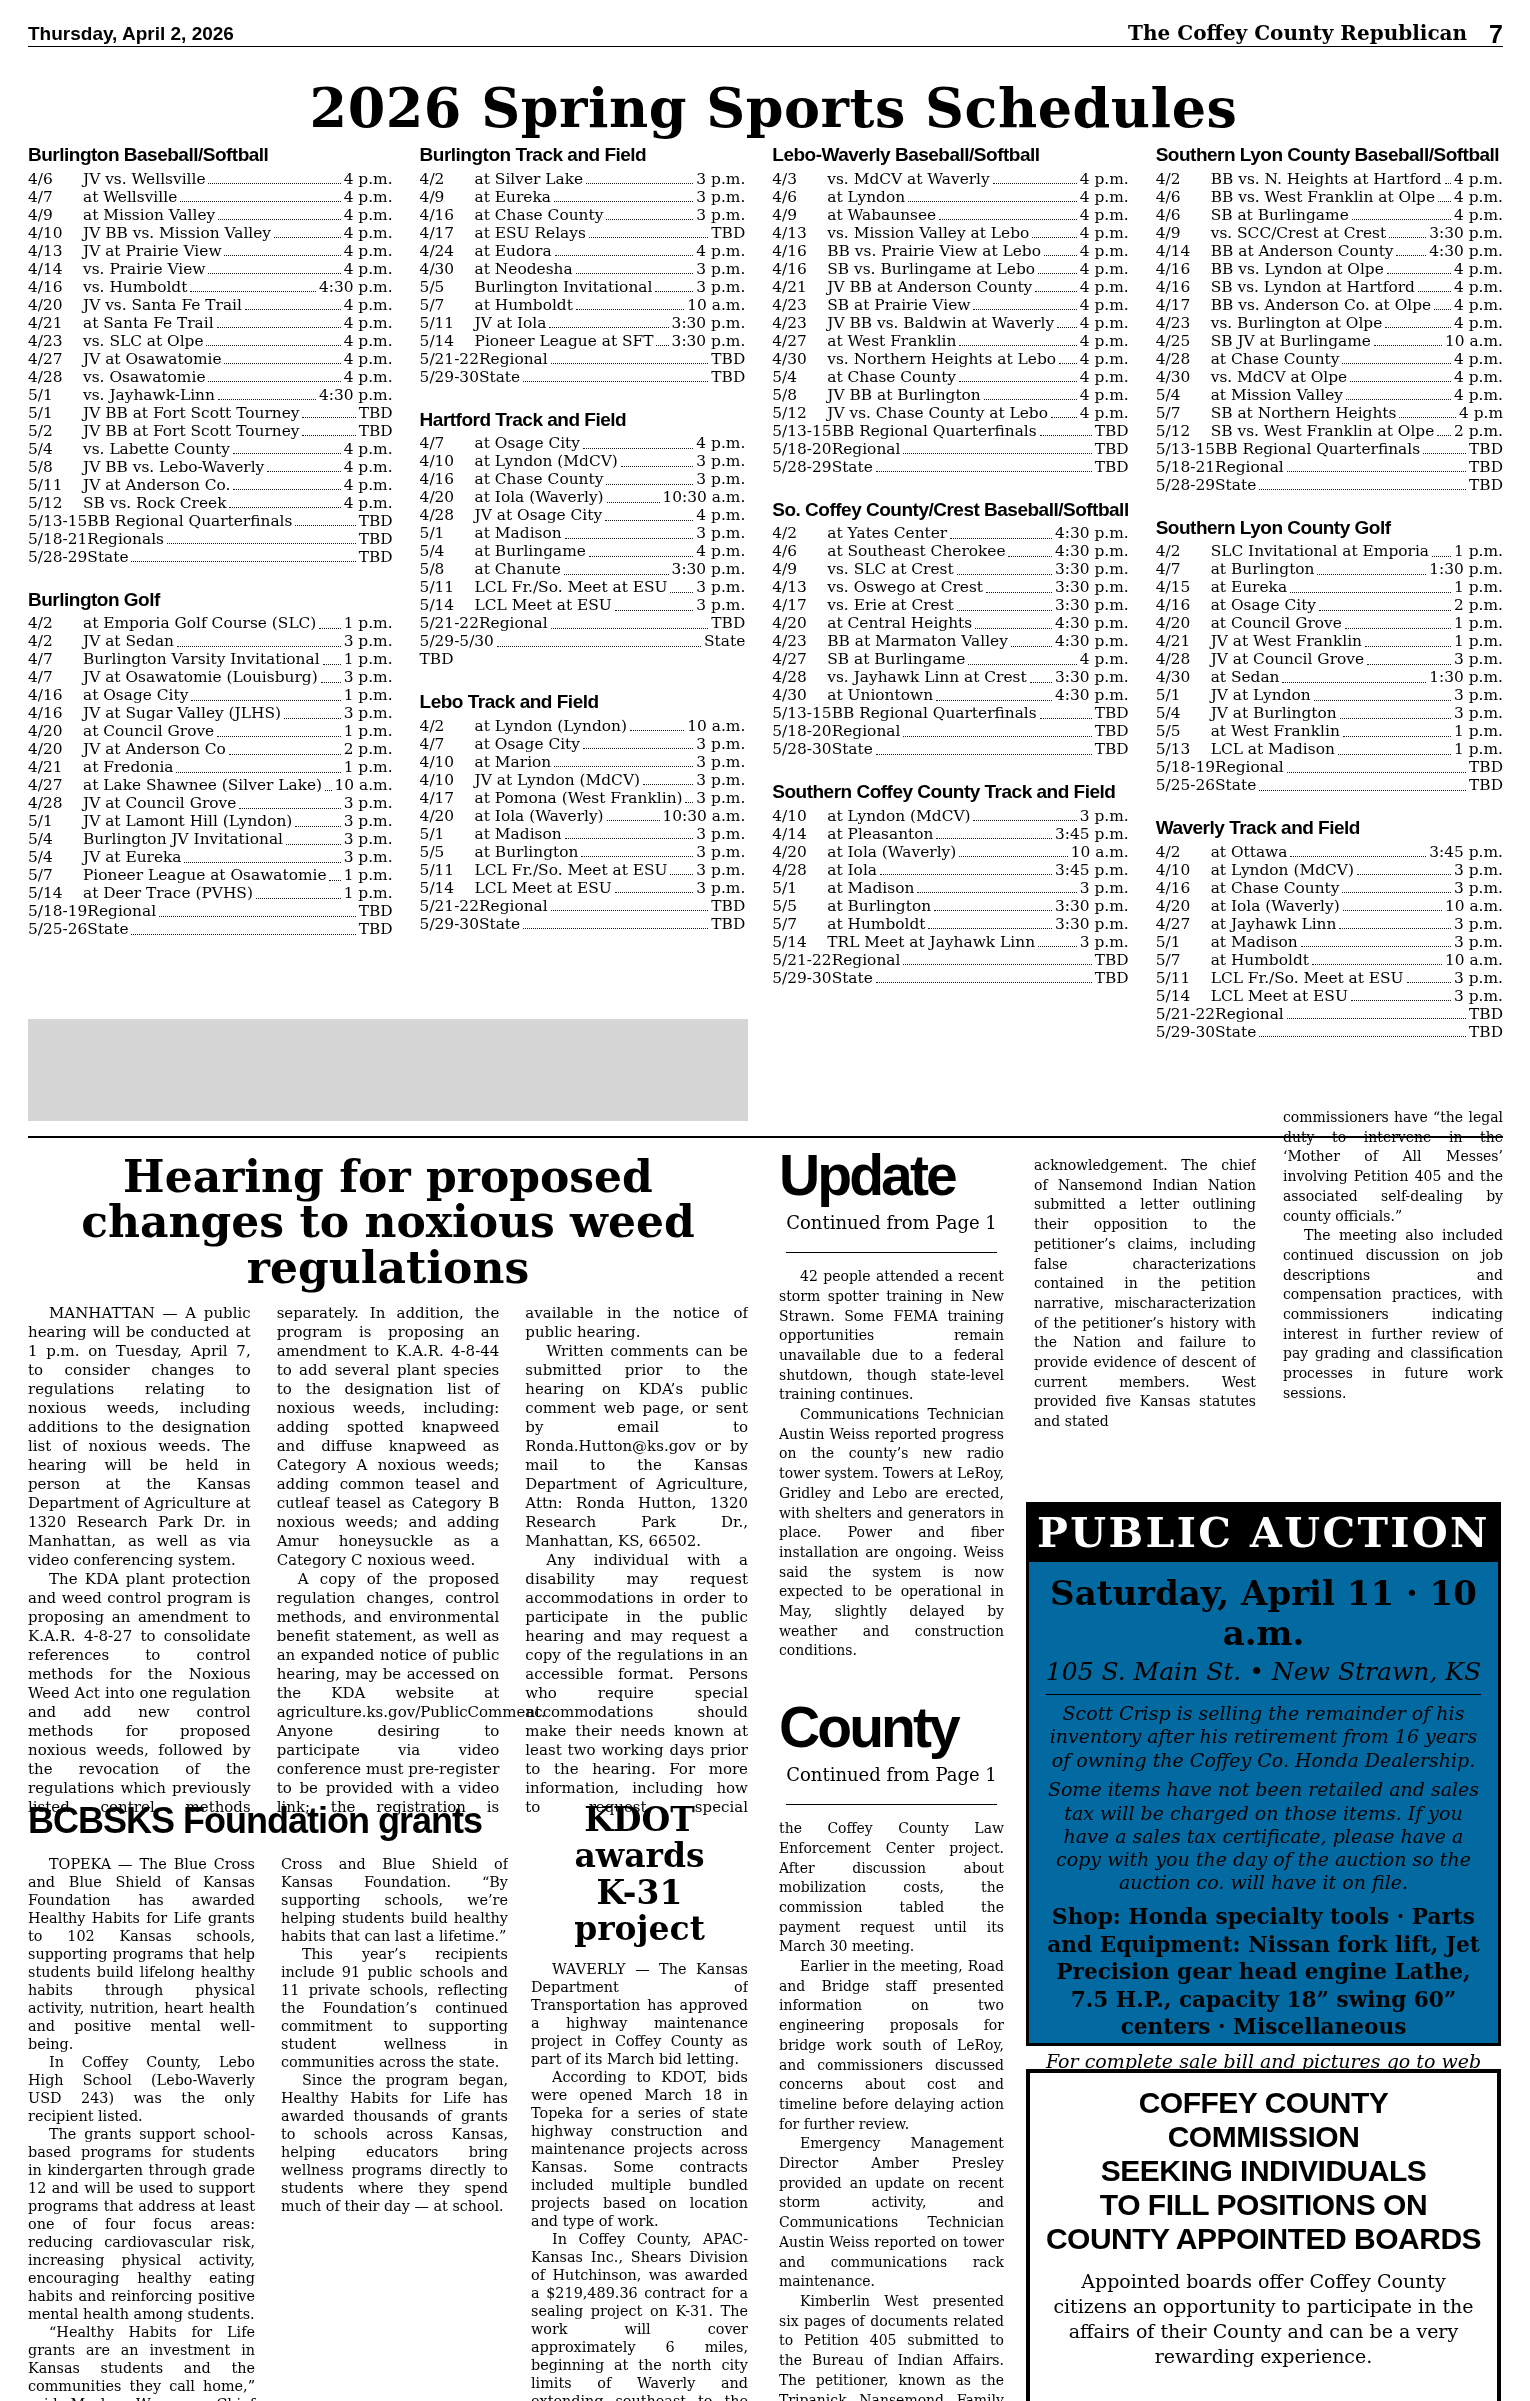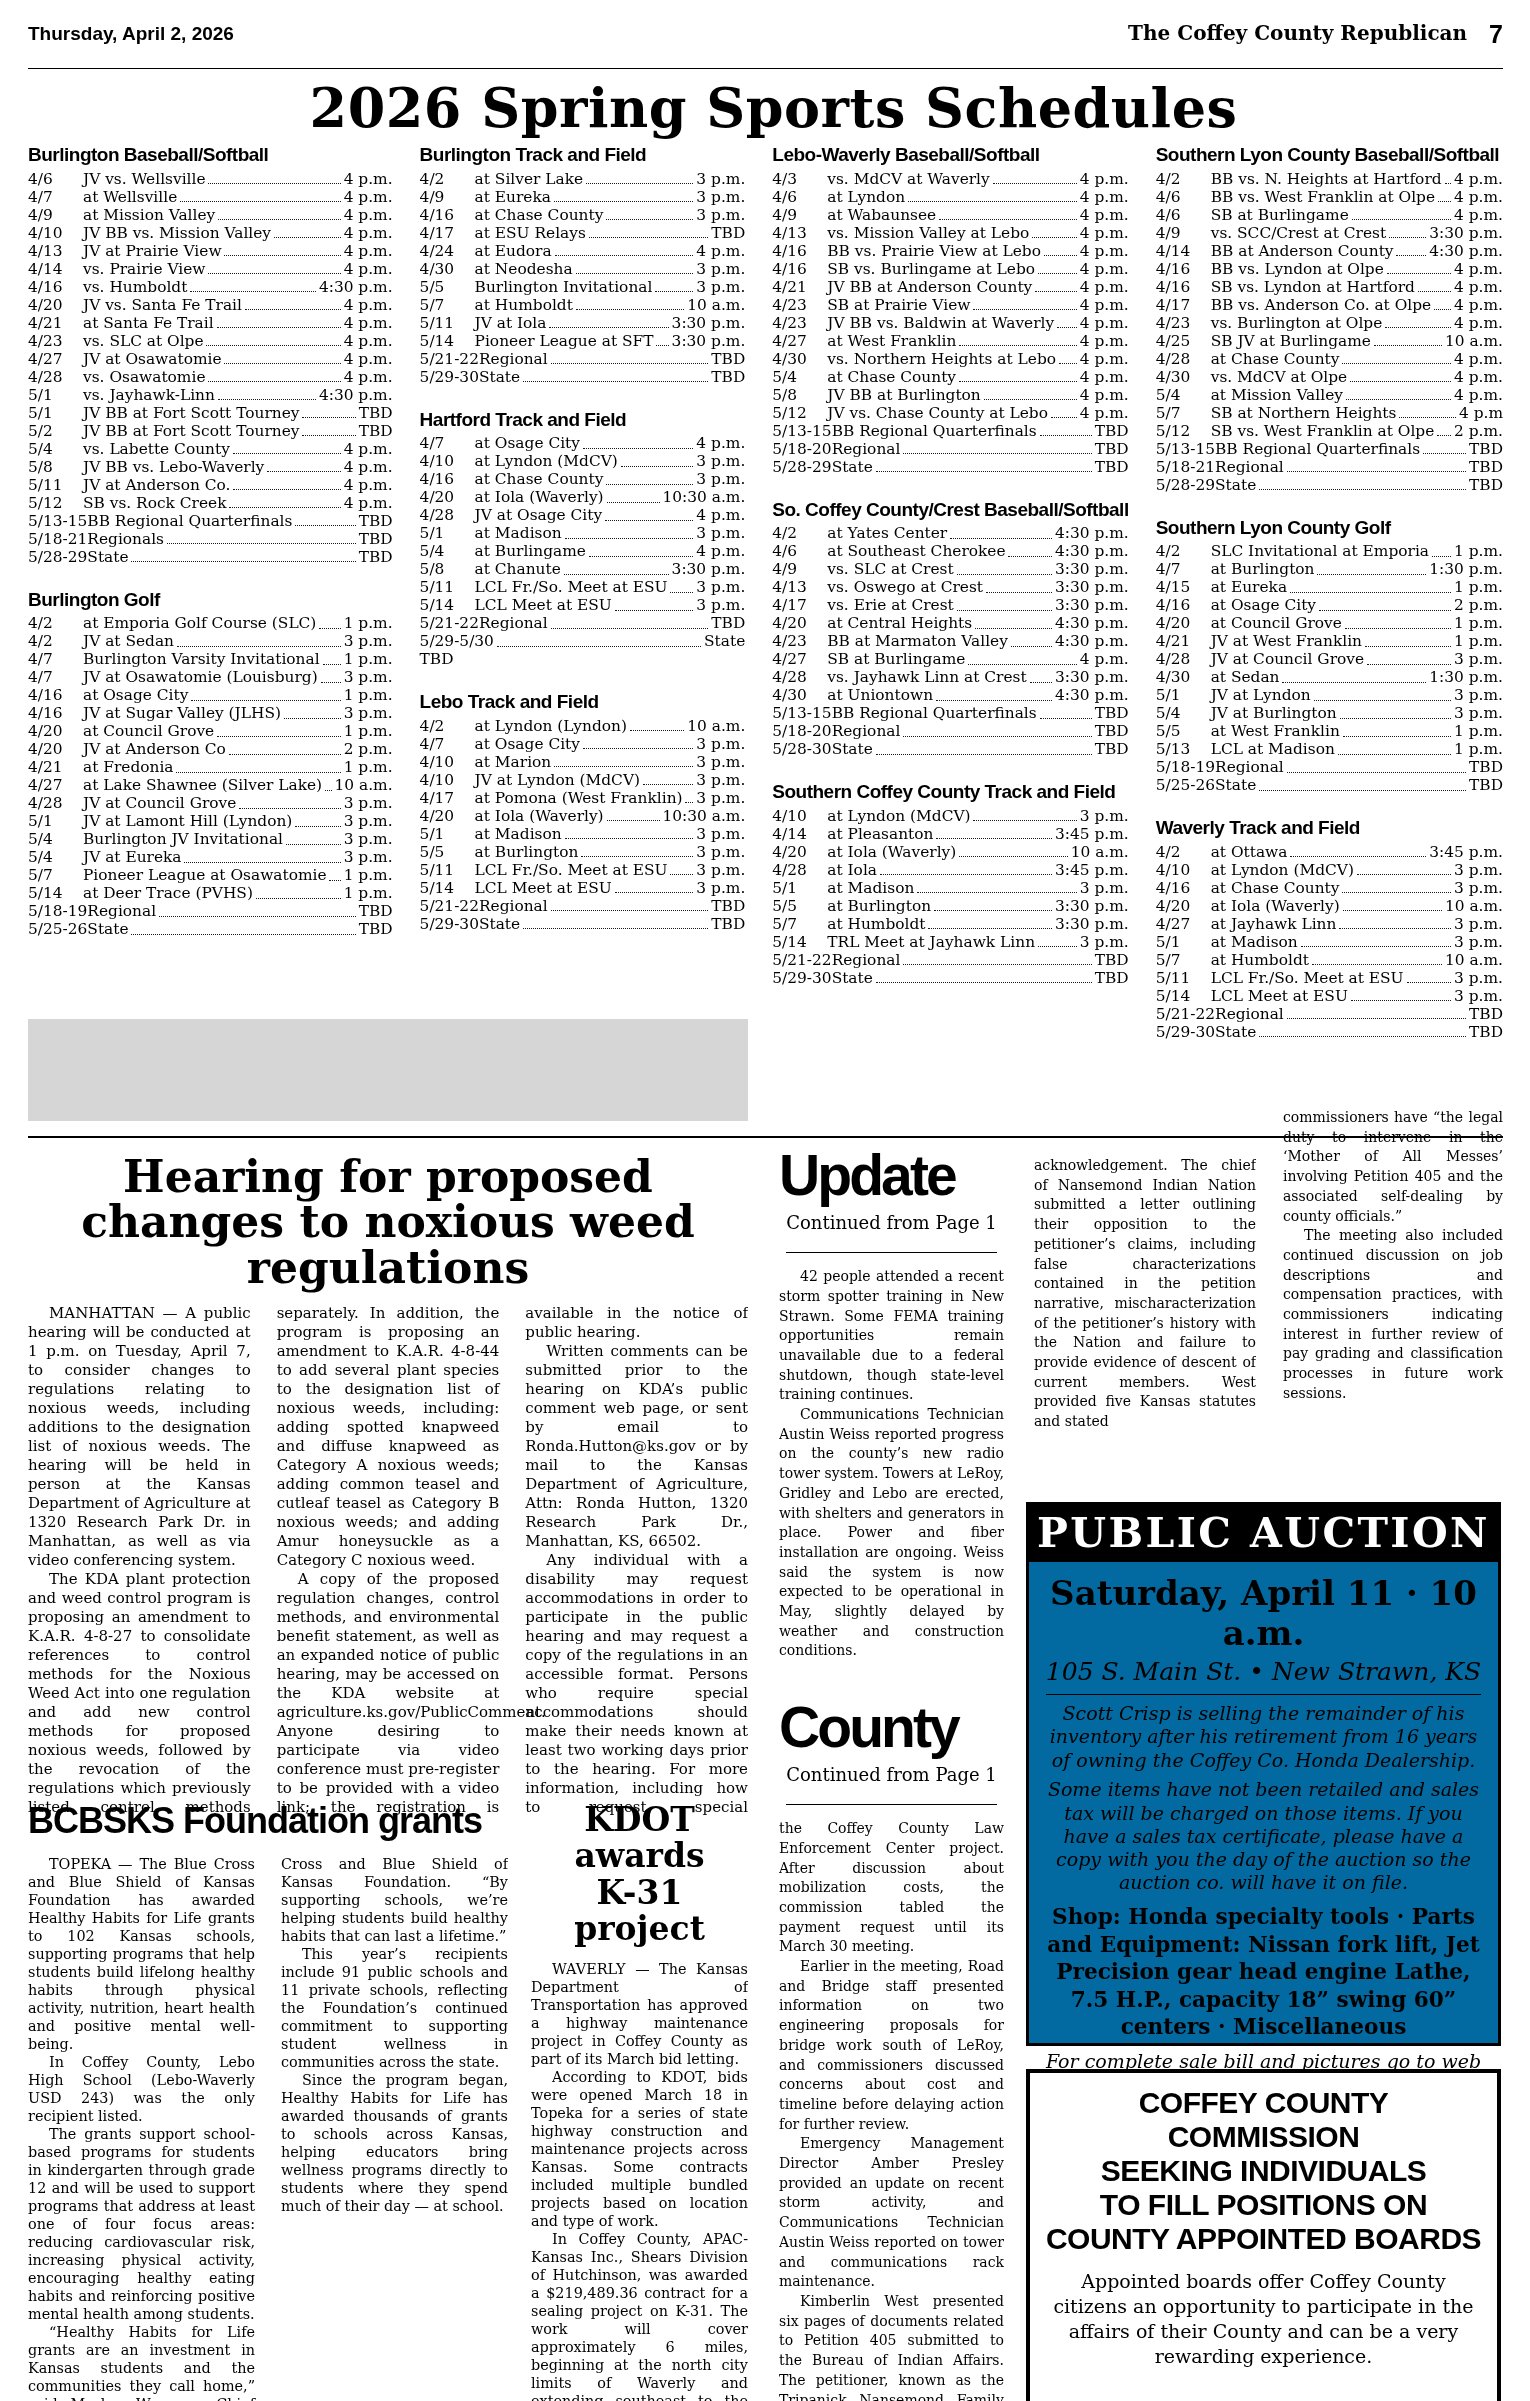--- a/index.html
+++ b/index.html
@@ -1,19 +1,19 @@
 <!DOCTYPE html>
 <html style="font-size:7.7px"><head>
 <meta charset="utf-8">
 <style>
   html,body{margin:0;padding:0;background:#e8e8e8;}
   .page{position:relative;width:1531px;height:2936px;background:#ffffff;font-family:"DejaVu Serif",serif;color:#000;overflow:hidden;}
 
   
-  .masthead{position:absolute;left:28px;top:21px;width:1475px;display:flex;justify-content:space-between;align-items:flex-end;border-bottom:1.9px solid #000;padding-bottom:23px;}
+  .masthead{position:absolute;left:28px;top:21px;width:1475px;display:flex;justify-content:space-between;align-items:flex-end;border-bottom:1.9px solid #000;padding-bottom:1px;}
   .mh-date{font:bold 19px "Liberation Sans",sans-serif;}
   .mh-right{display:flex;align-items:flex-end;gap:22px;}
   .mh-paper{font:bold 20px "DejaVu Serif",serif;text-align:right;}
   .mh-page{font:bold 25px "Liberation Sans",sans-serif;line-height:.9;}
 
   .main-title{position:absolute;left:0;top:68px;width:100%;text-align:center;margin:8px;font:bold 54px "DejaVu Serif",serif;letter-spacing:0.5px;}
 
   
   .schedules{position:absolute;left:28px;top:145px;width:1475px;height:988px;display:grid;grid-template-columns:repeat(4,1fr);column-gap:27px;overflow:hidden;}
   .gray-strip{position:absolute;left:28px;top:1019px;width:720px;height:102px;background:#d6d6d6;}

